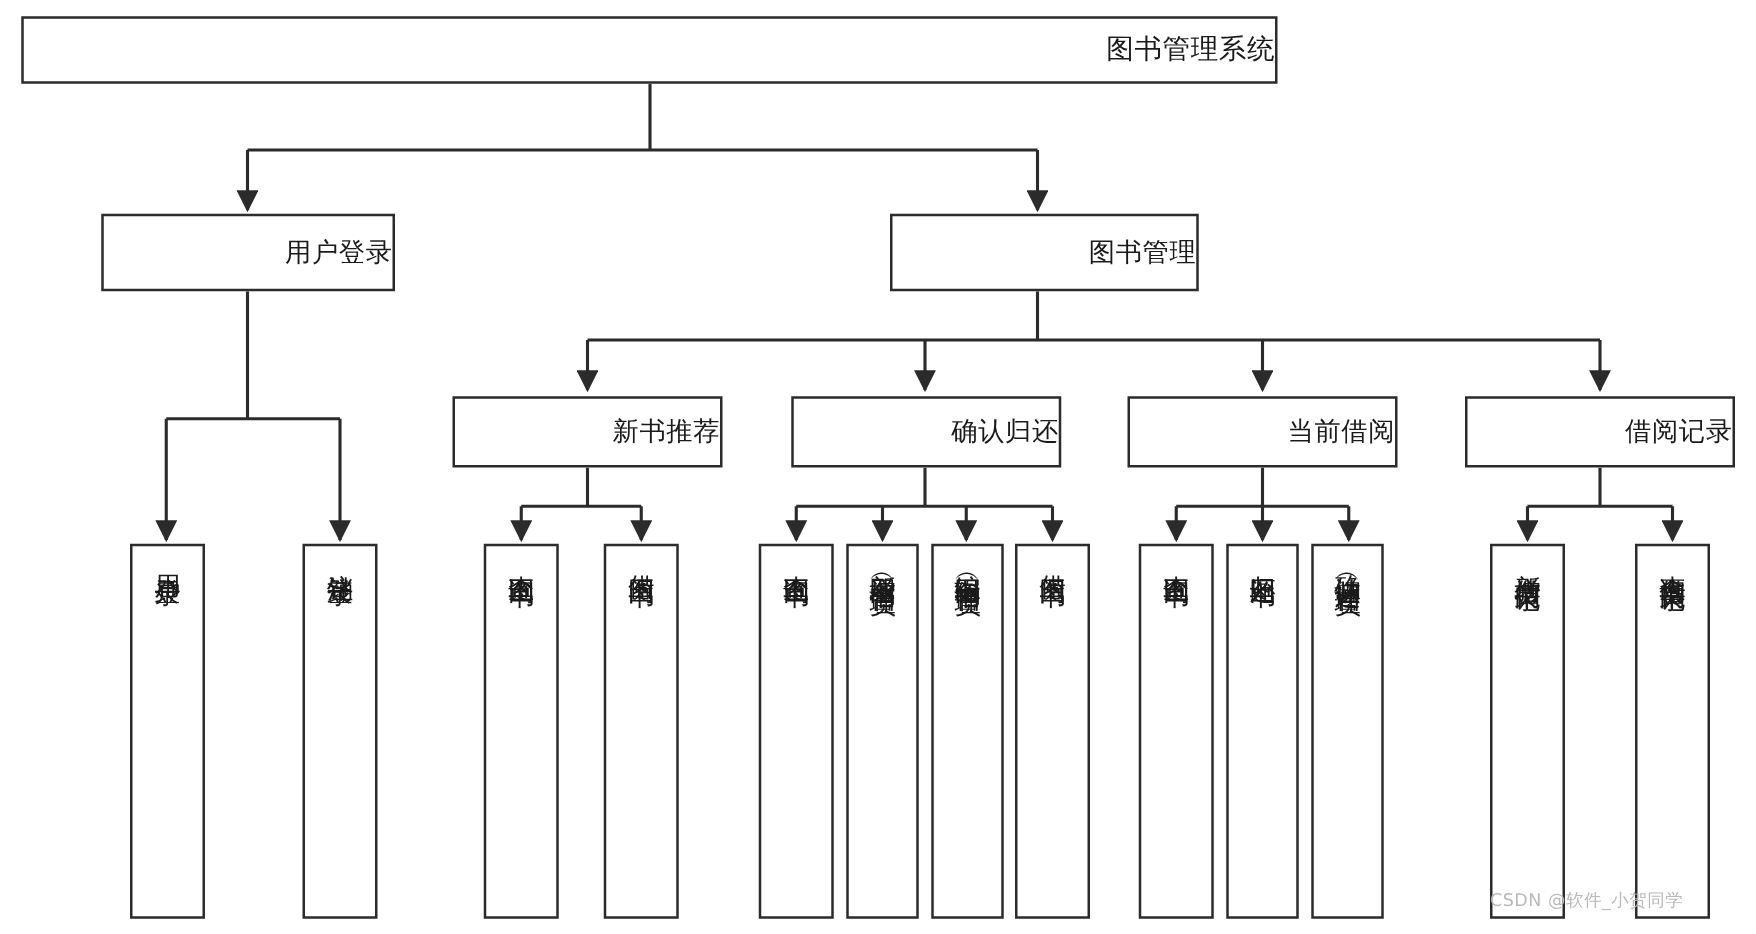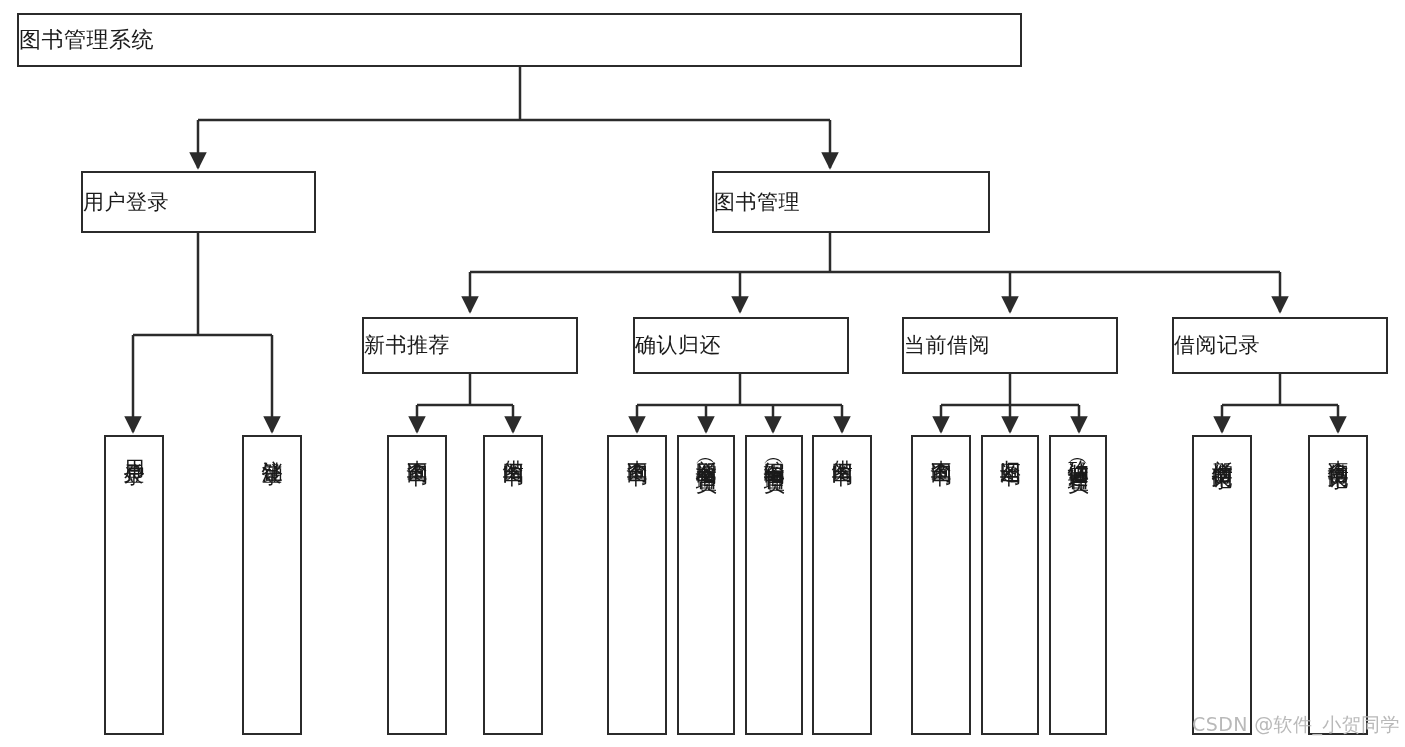--- a/index.html
+++ b/index.html
@@ -26,21 +26,21 @@
     height: 747px;
     pointer-events: none;
   }
   .node {
     position: absolute;
     box-sizing: border-box;
     border: 2.5px solid #2b2b2b;
     background: #ffffff;
     display: flex;
     align-items: center;
-    justify-content: flex-start;
+    justify-content: flex-end;
     color: #1a1a1a;
   }
   .node .label {
     display: block;
     text-align: center;
     line-height: 1.15;
     white-space: nowrap;
   }
   
   .node.horiz .label {
@@ -63,21 +63,21 @@
     line-height: 1.25;
     letter-spacing: 2px;
     white-space: normal;
     max-height: 292px;
   }
   .node.vert.tall .label {
     max-height: 296px;
   }
   .watermark {
     position: absolute;
-    font-size: 19px;
+    font-size: 14px;
     color: #b9b9b9;
     white-space: nowrap;
     letter-spacing: 0.4px;
     user-select: none;
   }
 </style>
 </head>
 <body>
 
 <div id="diagram">
@@ -135,21 +135,21 @@
     </g>
   </svg>
 
   <div class="node horiz root" style="left:17px; top:13px; width:1005px; height:54px;">
     <span class="label">图书管理系统</span>
   </div>
 
   <div class="node horiz" style="left:81px; top:171px; width:235px; height:62px;">
     <span class="label">用户登录</span>
   </div>
-  <div class="node horiz" style="left:712px; top:171px; width:278px; height:62px;">
+  <div class="node horiz" style="left:712px; top:171px; width:247px; height:62px;">
     <span class="label">图书管理</span>
   </div>
 
   <div class="node horiz" style="left:362px; top:317px; width:216px; height:57px;">
     <span class="label">新书推荐</span>
   </div>
   <div class="node horiz" style="left:633px; top:317px; width:216px; height:57px;">
     <span class="label">确认归还</span>
   </div>
   <div class="node horiz" style="left:1172px; top:317px; width:216px; height:57px;">

